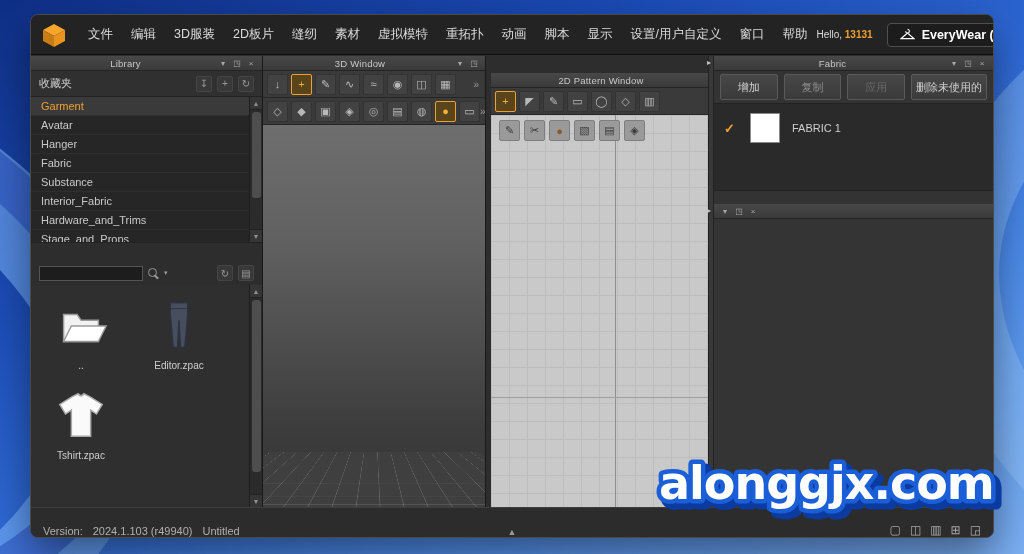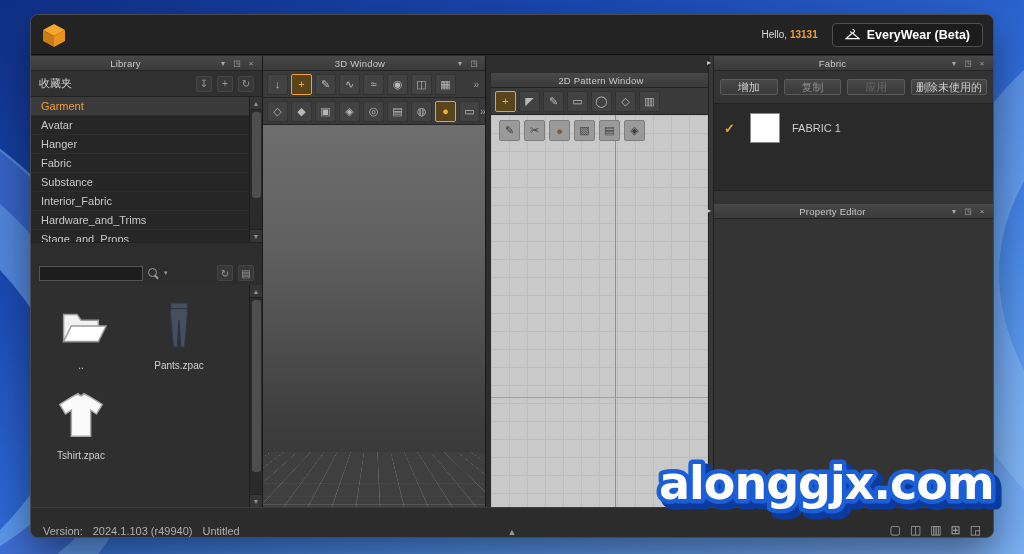--- a/index.html
+++ b/index.html
@@ -91,21 +91,21 @@
 
   .viewport2d { flex:1; position:relative; overflow:hidden; background-color:#c9c9c9;
     background-image:linear-gradient(#bdbdbd 1px,transparent 1px),linear-gradient(90deg,#bdbdbd 1px,transparent 1px);
     background-size:18px 18px; }
   .axis-v { position:absolute; left:50%; top:0; bottom:0; width:1px; background:#8f8f8f; }
   .axis-h { position:absolute; top:72%; left:0; right:0; height:1px; background:#9f9f9f; }
   .float-tools { position:absolute; top:5px; left:8px; display:flex; gap:4px; }
 
   
   .fab-btns { flex:0 0 32px; display:flex; align-items:center; gap:6px; padding:0 6px; background:#333; }
-  .fab-btn { flex:1; height:16px; background:linear-gradient(#474747,#3a3a3a); border:1px solid #5a5a5a; border-radius:2px; color:#d0d0d0; font-size:11px; font-family:inherit; white-space:nowrap; padding:0 2px; overflow:hidden; }
+  .fab-btn { flex:1; height:26px; background:linear-gradient(#474747,#3a3a3a); border:1px solid #5a5a5a; border-radius:2px; color:#d0d0d0; font-size:11px; font-family:inherit; white-space:nowrap; padding:0 2px; overflow:hidden; }
   .fab-btn.dim { color:#8f8f8f; }
   .fab-btn.disabled { color:#686868; }
   .fab-btn.wide { flex:1.35; }
   .fabric-list { flex:0 0 88px; background:#2a2a2a; border-top:1px solid #222; border-bottom:1px solid #222; padding:6px 10px; }
   .fabric-item { display:flex; align-items:center; gap:12px; height:36px; }
   .check { color:#f0a030; font-size:13px; font-weight:700; width:14px; }
   .swatch { width:30px; height:30px; background:#fff; border:1px solid #8a8a8a; display:inline-block; }
   .fabric-name { font-size:11px; color:#cfcfcf; }
   .right-gap { flex:0 0 13px; background:#333; }
   .prop-content { flex:1; background:#343434; }
@@ -135,20 +135,36 @@
 <div class="app">
 
   <div class="titlebar">
     <span class="logo">
       <svg width="26" height="26" viewBox="0 0 26 26">
         <polygon points="13,2 24,8 13,14 2,8" fill="#f7a62b"></polygon>
         <polygon points="2,8 13,14 13,25 2,19" fill="#c77c14"></polygon>
         <polygon points="24,8 13,14 13,25 24,19" fill="#e8941f"></polygon>
       </svg>
     </span>
+    <nav class="menus">
+        <span class="menu-item">文件</span>
+        <span class="menu-item">编辑</span>
+        <span class="menu-item">3D服装</span>
+        <span class="menu-item">2D板片</span>
+        <span class="menu-item">缝纫</span>
+        <span class="menu-item">素材</span>
+        <span class="menu-item">虚拟模特</span>
+        <span class="menu-item">重拓扑</span>
+        <span class="menu-item">动画</span>
+        <span class="menu-item">脚本</span>
+        <span class="menu-item">显示</span>
+        <span class="menu-item">设置/用户自定义</span>
+        <span class="menu-item">窗口</span>
+        <span class="menu-item">帮助</span>
+      </nav>
     <div class="tb-right">
       <span class="hello">
         <span>Hello,</span>
         <b class="uname">13131</b>
       </span>
       <div class="badge">
         <svg width="15" height="13" viewBox="0 0 20 16">
           <path d="M10 1 a2.5 2.5 0 1 1 -2.5 2.5 M10 6 L1.5 13.5 H18.5 Z" stroke="#ffffff" fill="none" stroke-width="1.5"></path>
         </svg>
         <span>EveryWear (Beta)</span>
@@ -212,21 +228,21 @@
               </div>
               <div class="file-label">..</div>
             </div>
             <div class="file-item">
               <div class="file-icon">
                 <svg viewBox="0 0 60 60">
                   <path d="M21 6 H39 V18 L36 52 H31.5 L30 24 L28.5 52 H24 L21 18 Z" fill="#474e5e" stroke="#2e3340" stroke-width="1.5"></path>
                   <path d="M21 12 H39" stroke="#2e3340" stroke-width="1"></path>
                 </svg>
               </div>
-              <div class="file-label">Pants.zpac</div>
+              <div class="file-label">Editor.zpac</div>
             </div>
             <div class="file-item">
               <div class="file-icon">
                 <svg viewBox="0 0 60 60">
                   <path d="M21 10 L27 7 Q30 11 33 7 L39 10 L52 18 L46 28 L40 24 L40 51 L20 51 L20 24 L14 28 L8 18 Z" fill="#fafafa" stroke="#a8a8a8" stroke-width="1.5"></path>
                   <path d="M27 7 Q30 11 33 7" fill="none" stroke="#a8a8a8" stroke-width="1.5"></path>
                 </svg>
               </div>
               <div class="file-label">Tshirt.zpac</div>
             </div>
@@ -329,21 +345,20 @@
         </div>
       <div class="fabric-list">
           <div class="fabric-item">
             <span class="check">✓</span>
             <span class="swatch" style="background: rgb(255, 255, 255);"></span>
             <span class="fabric-name">FABRIC 1</span>
           </div>
         </div>
       <div class="right-gap"></div>
       <header class="phead">
-        <span class="ph-title">Property Editor</span>
         <span class="ph-ic">▾</span>
         <span class="ph-ic">◳</span>
         <span class="ph-ic">×</span>
       </header>
       <div class="prop-content"></div>
     </section>
   </div>
 
   <div class="statusbar">
     <span class="sb-version">

